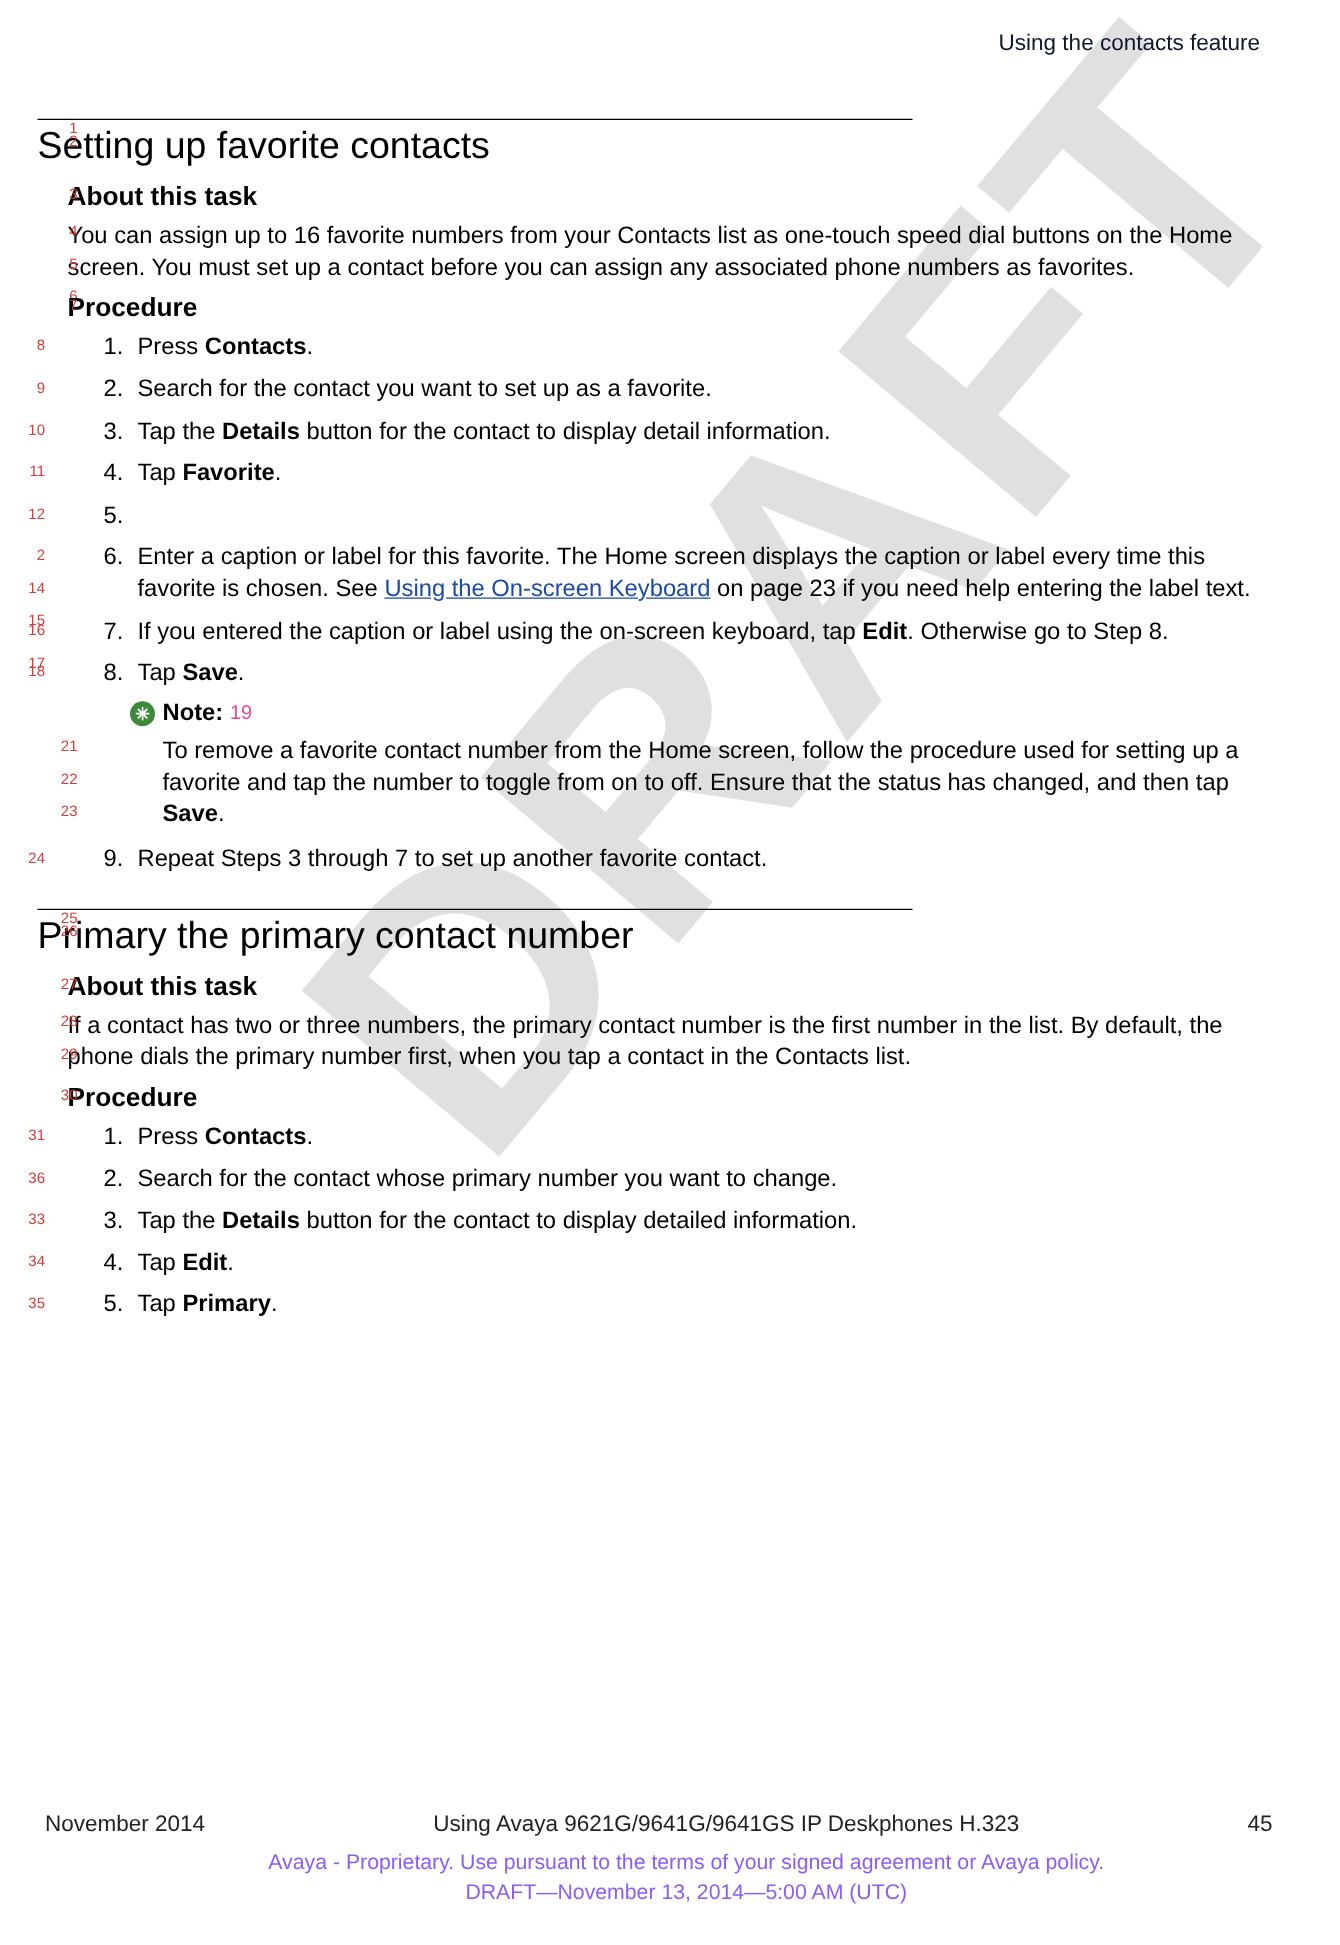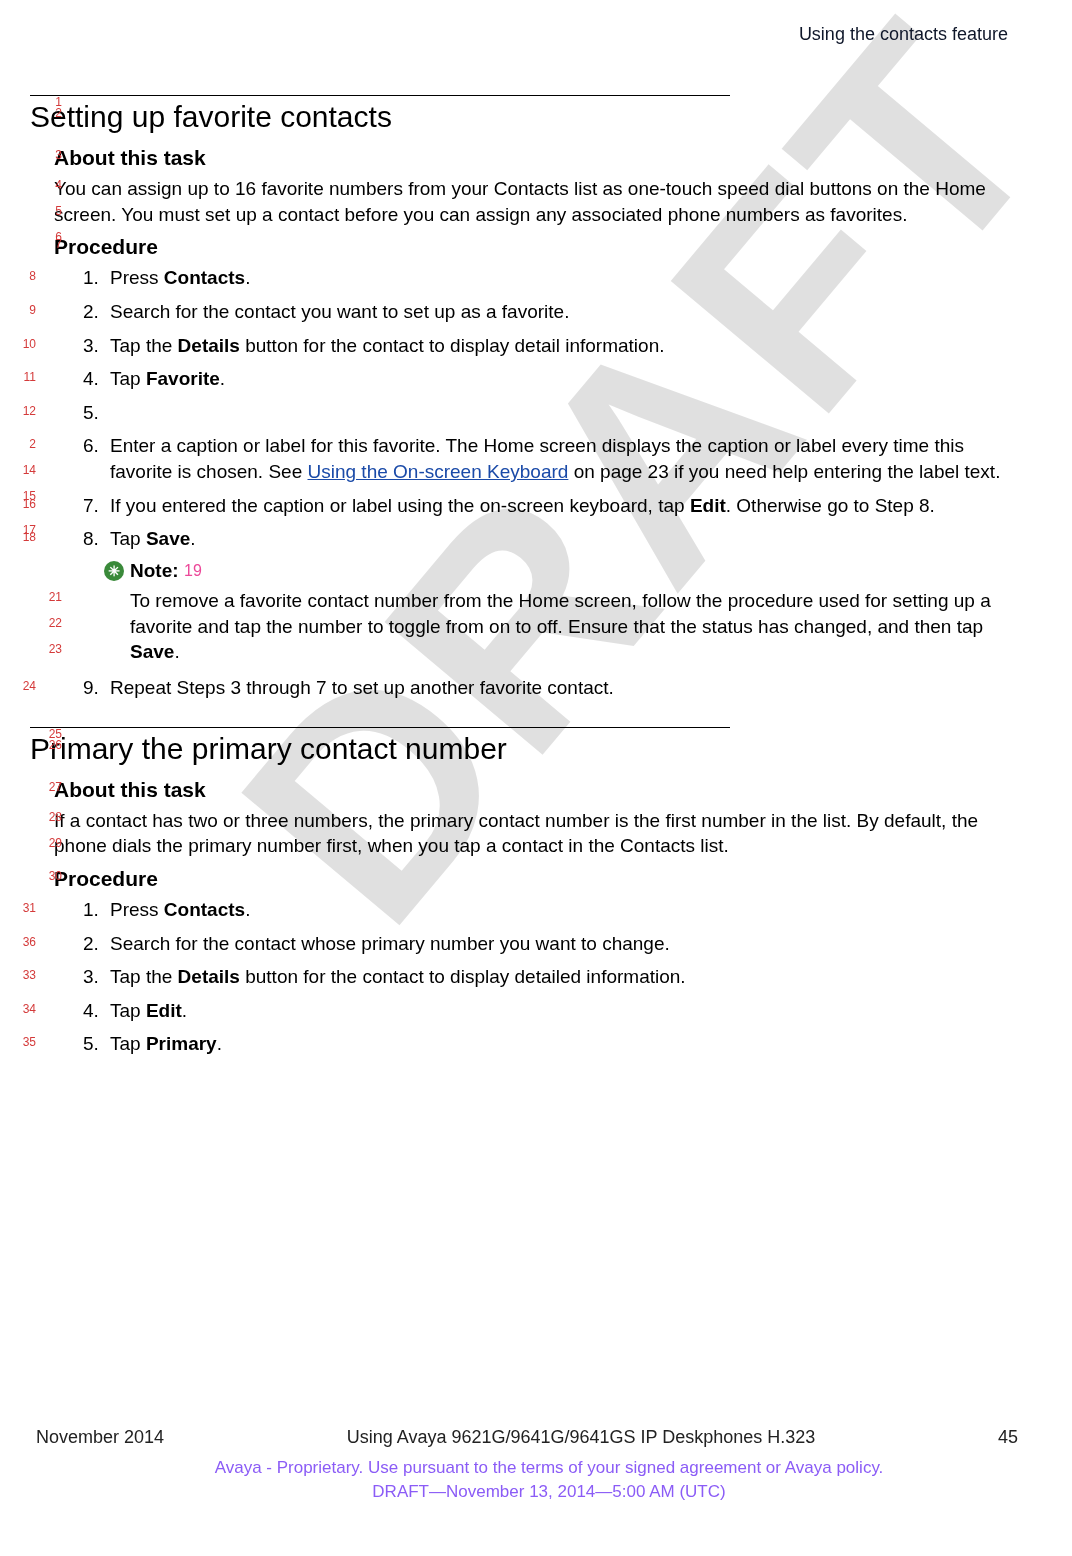--- a/index.html
+++ b/index.html
@@ -111,21 +111,21 @@
     color: #d43a3a;
     font-size: 12px;
     width: 18px;
     text-align: right;
   }
   .row {
     position: relative;
   }
   .footer {
     position: absolute;
-    bottom: 52px;
+    bottom: 30px;
     left: 0;
     width: 100%;
     text-align: center;
     font-size: 17px;
     line-height: 1.4;
   }
   .footer-row1 {
     display: flex;
     justify-content: space-between;
     padding: 0 54px 0 36px;

